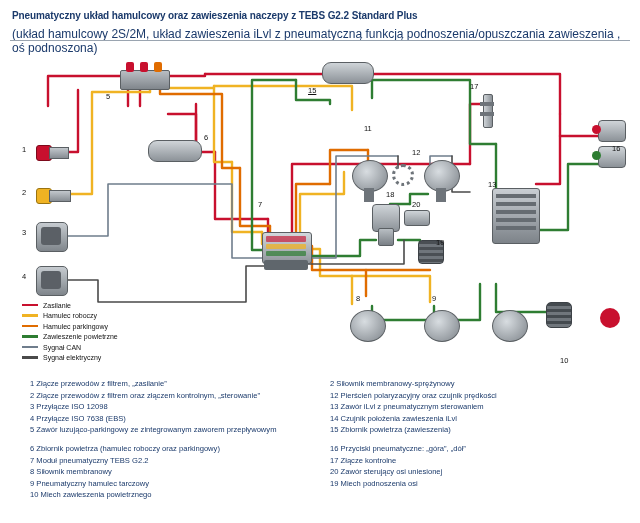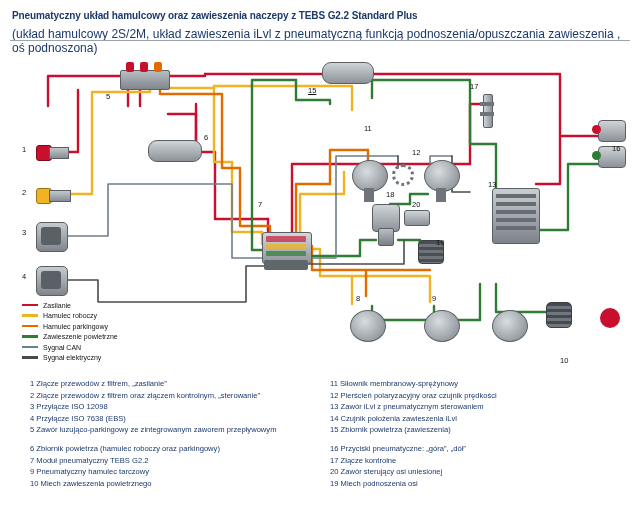--- a/index.html
+++ b/index.html
@@ -296,26 +296,27 @@
   <div class="lists">
     <div class="col left">
       <div class="item">1 Złącze przewodów z filtrem, „zasilanie”</div>
       <div class="item">2 Złącze przewodów z filtrem oraz złączem kontrolnym, „sterowanie”</div>
       <div class="item">3 Przyłącze ISO 12098</div>
       <div class="item">4 Przyłącze ISO 7638 (EBS)</div>
       <div class="item">5 Zawór luzująco-parkingowy ze zintegrowanym zaworem przepływowym</div>
       <div class="gap"></div>
       <div class="item">6 Zbiornik powietrza (hamulec roboczy oraz parkingowy)</div>
       <div class="item">7 Moduł pneumatyczny TEBS G2.2</div>
+      <div class="item">8 Siłownik membranowy</div>
       <div class="item">9 Pneumatyczny hamulec tarczowy</div>
       <div class="item">10 Miech zawieszenia powietrznego</div>
     </div>
 
     <div class="col right">
-      <div class="item">11 Siłownik membranowy-sprężynowy</div>
+      <div class="item">2 Siłownik membranowy-sprężynowy</div>
       <div class="item">12 Pierścień polaryzacyjny oraz czujnik prędkości</div>
       <div class="item">13 Zawór iLvl z pneumatycznym sterowaniem</div>
       <div class="item">14 Czujnik położenia zawieszenia iLvl</div>
       <div class="item">15 Zbiornik powietrza (zawieszenia)</div>
       <div class="gap"></div>
       <div class="item">16 Przyciski pneumatyczne: „góra”, „dół”</div>
       <div class="item">17 Złącze kontrolne</div>
       <div class="item">20 Zawór sterujący osi uniesionej</div>
       <div class="item">19 Miech podnoszenia osi</div>
     </div>

